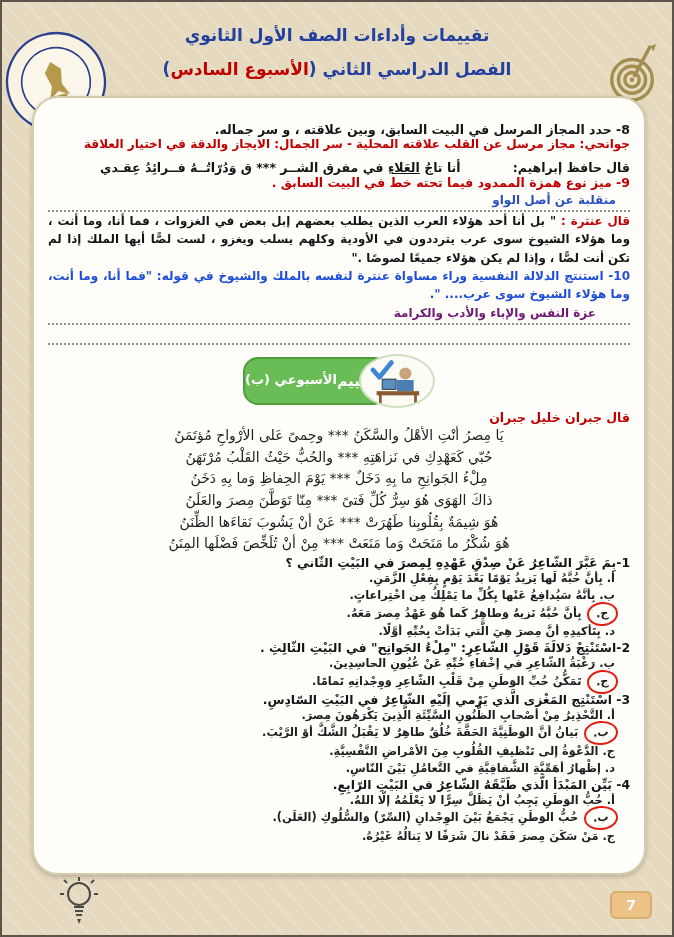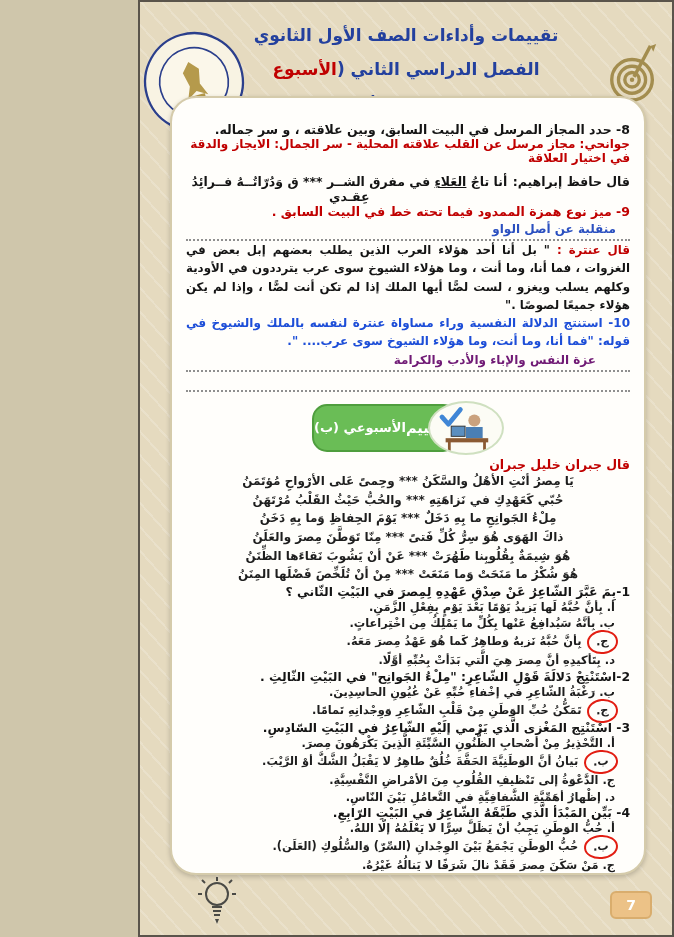--- a/index.html
+++ b/index.html
@@ -1,17 +1,17 @@
 <!DOCTYPE html>
 <html lang="ar" dir="rtl"><head>
 <meta charset="utf-8">
 <style>
   html,body{margin:0;padding:0;background:#cfc6ab;}
   .page{
-    width:536px;height:937px;position:relative;box-sizing:border-box;
+    width:674px;height:937px;position:relative;box-sizing:border-box;
     background:#e5dabf;
     background-image:repeating-linear-gradient(48deg, rgba(255,255,255,.18) 0 2px, rgba(0,0,0,0) 2px 16px);
     border:2px solid #5a544b;overflow:hidden;
     font-family:"DejaVu Sans", sans-serif;direction:rtl;
   }
   
   .header-title{position:absolute;top:16px;right:110px;left:110px;text-align:center;
     color:#23409e;font-weight:bold;font-size:17px;line-height:2.0;}
   .header-title .wk{color:#c00000;}
   .seal{position:absolute;top:28px;left:2px;width:104px;height:104px;transform:rotate(-16deg);}
@@ -41,21 +41,21 @@
   .badge{position:relative;width:192px;height:54px;margin:9px auto 2px;}
   .badge-rect{position:absolute;right:46px;left:0;top:3px;bottom:3px;background:#6abd56;
     border:2px solid #4f9e3e;border-radius:15px;display:flex;flex-direction:row;
     align-items:center;justify-content:center;color:#fff;font-weight:bold;}
   .badge-rect .l1{font-size:14.5px;line-height:1.15;}
   .badge-rect .l2{font-size:13px;line-height:1.15;}
   .badge-ellipse{position:absolute;right:0;top:0;width:76px;height:54px;background:#fcfcf5;
     border:2px solid #cfe0c0;border-radius:50%;box-sizing:border-box;overflow:hidden;}
   
   .gibran-speaker{color:#c00000;font-weight:bold;font-size:12.5px;margin-top:4px;}
-  .poem{text-align:center;font-size:12px;font-weight:700;color:#1e1e1e;line-height:1.55;}
+  .poem{text-align:center;font-size:14px;font-weight:400;color:#1e1e1e;line-height:1.55;}
   
   .mcq-q{font-size:12.4px;font-weight:bold;color:#141414;margin-top:5px;}
   .opt{font-size:11.4px;font-weight:600;color:#1e1e1e;text-align:right;padding-right:15px;line-height:1.47;}
   .opt-letter{display:inline-block;}
   .opt-letter.circled{border:2.5px solid #e21d12;border-radius:50%;
     padding:1px 7px 2px;margin:-2px -3px -2px 2px;transform:rotate(-5deg);}
   
   .bulb{position:absolute;left:56px;bottom:8px;width:42px;height:52px;}
   .pagenum{position:absolute;right:20px;bottom:16px;width:42px;height:28px;background:#ecc287;
     border:2px solid #d9ad6d;border-radius:6px;color:#fff;font-weight:bold;font-size:14px;

